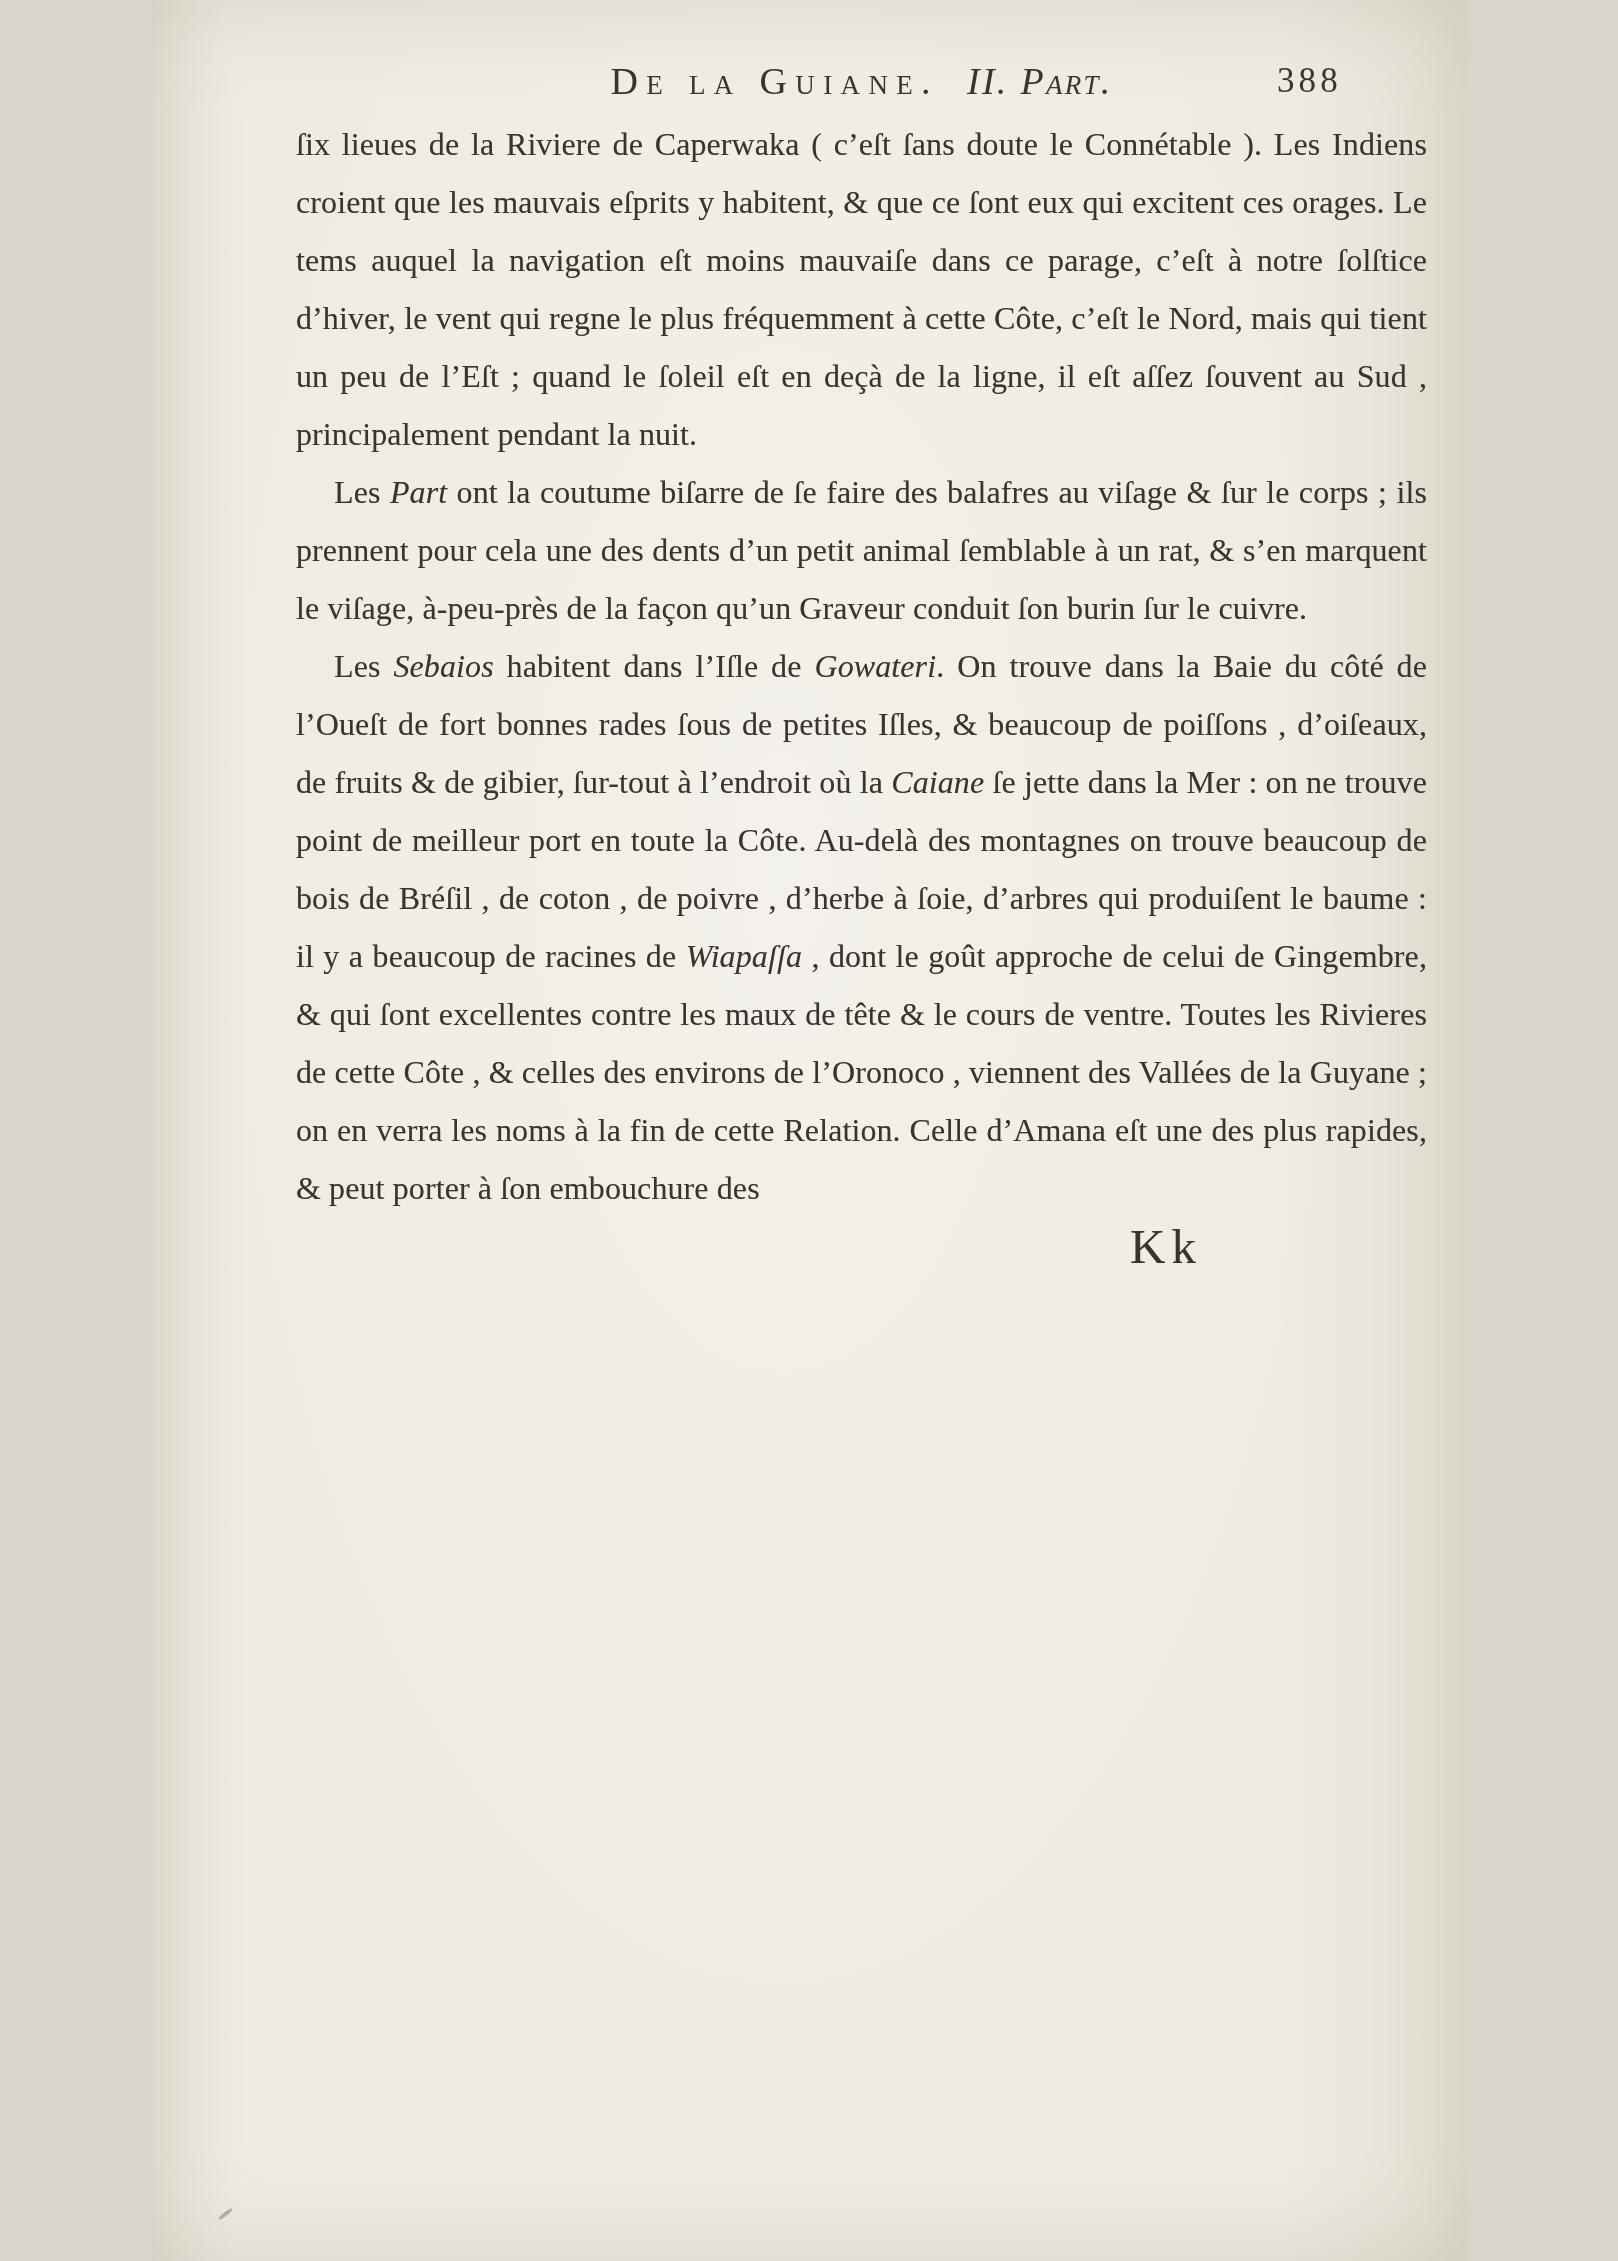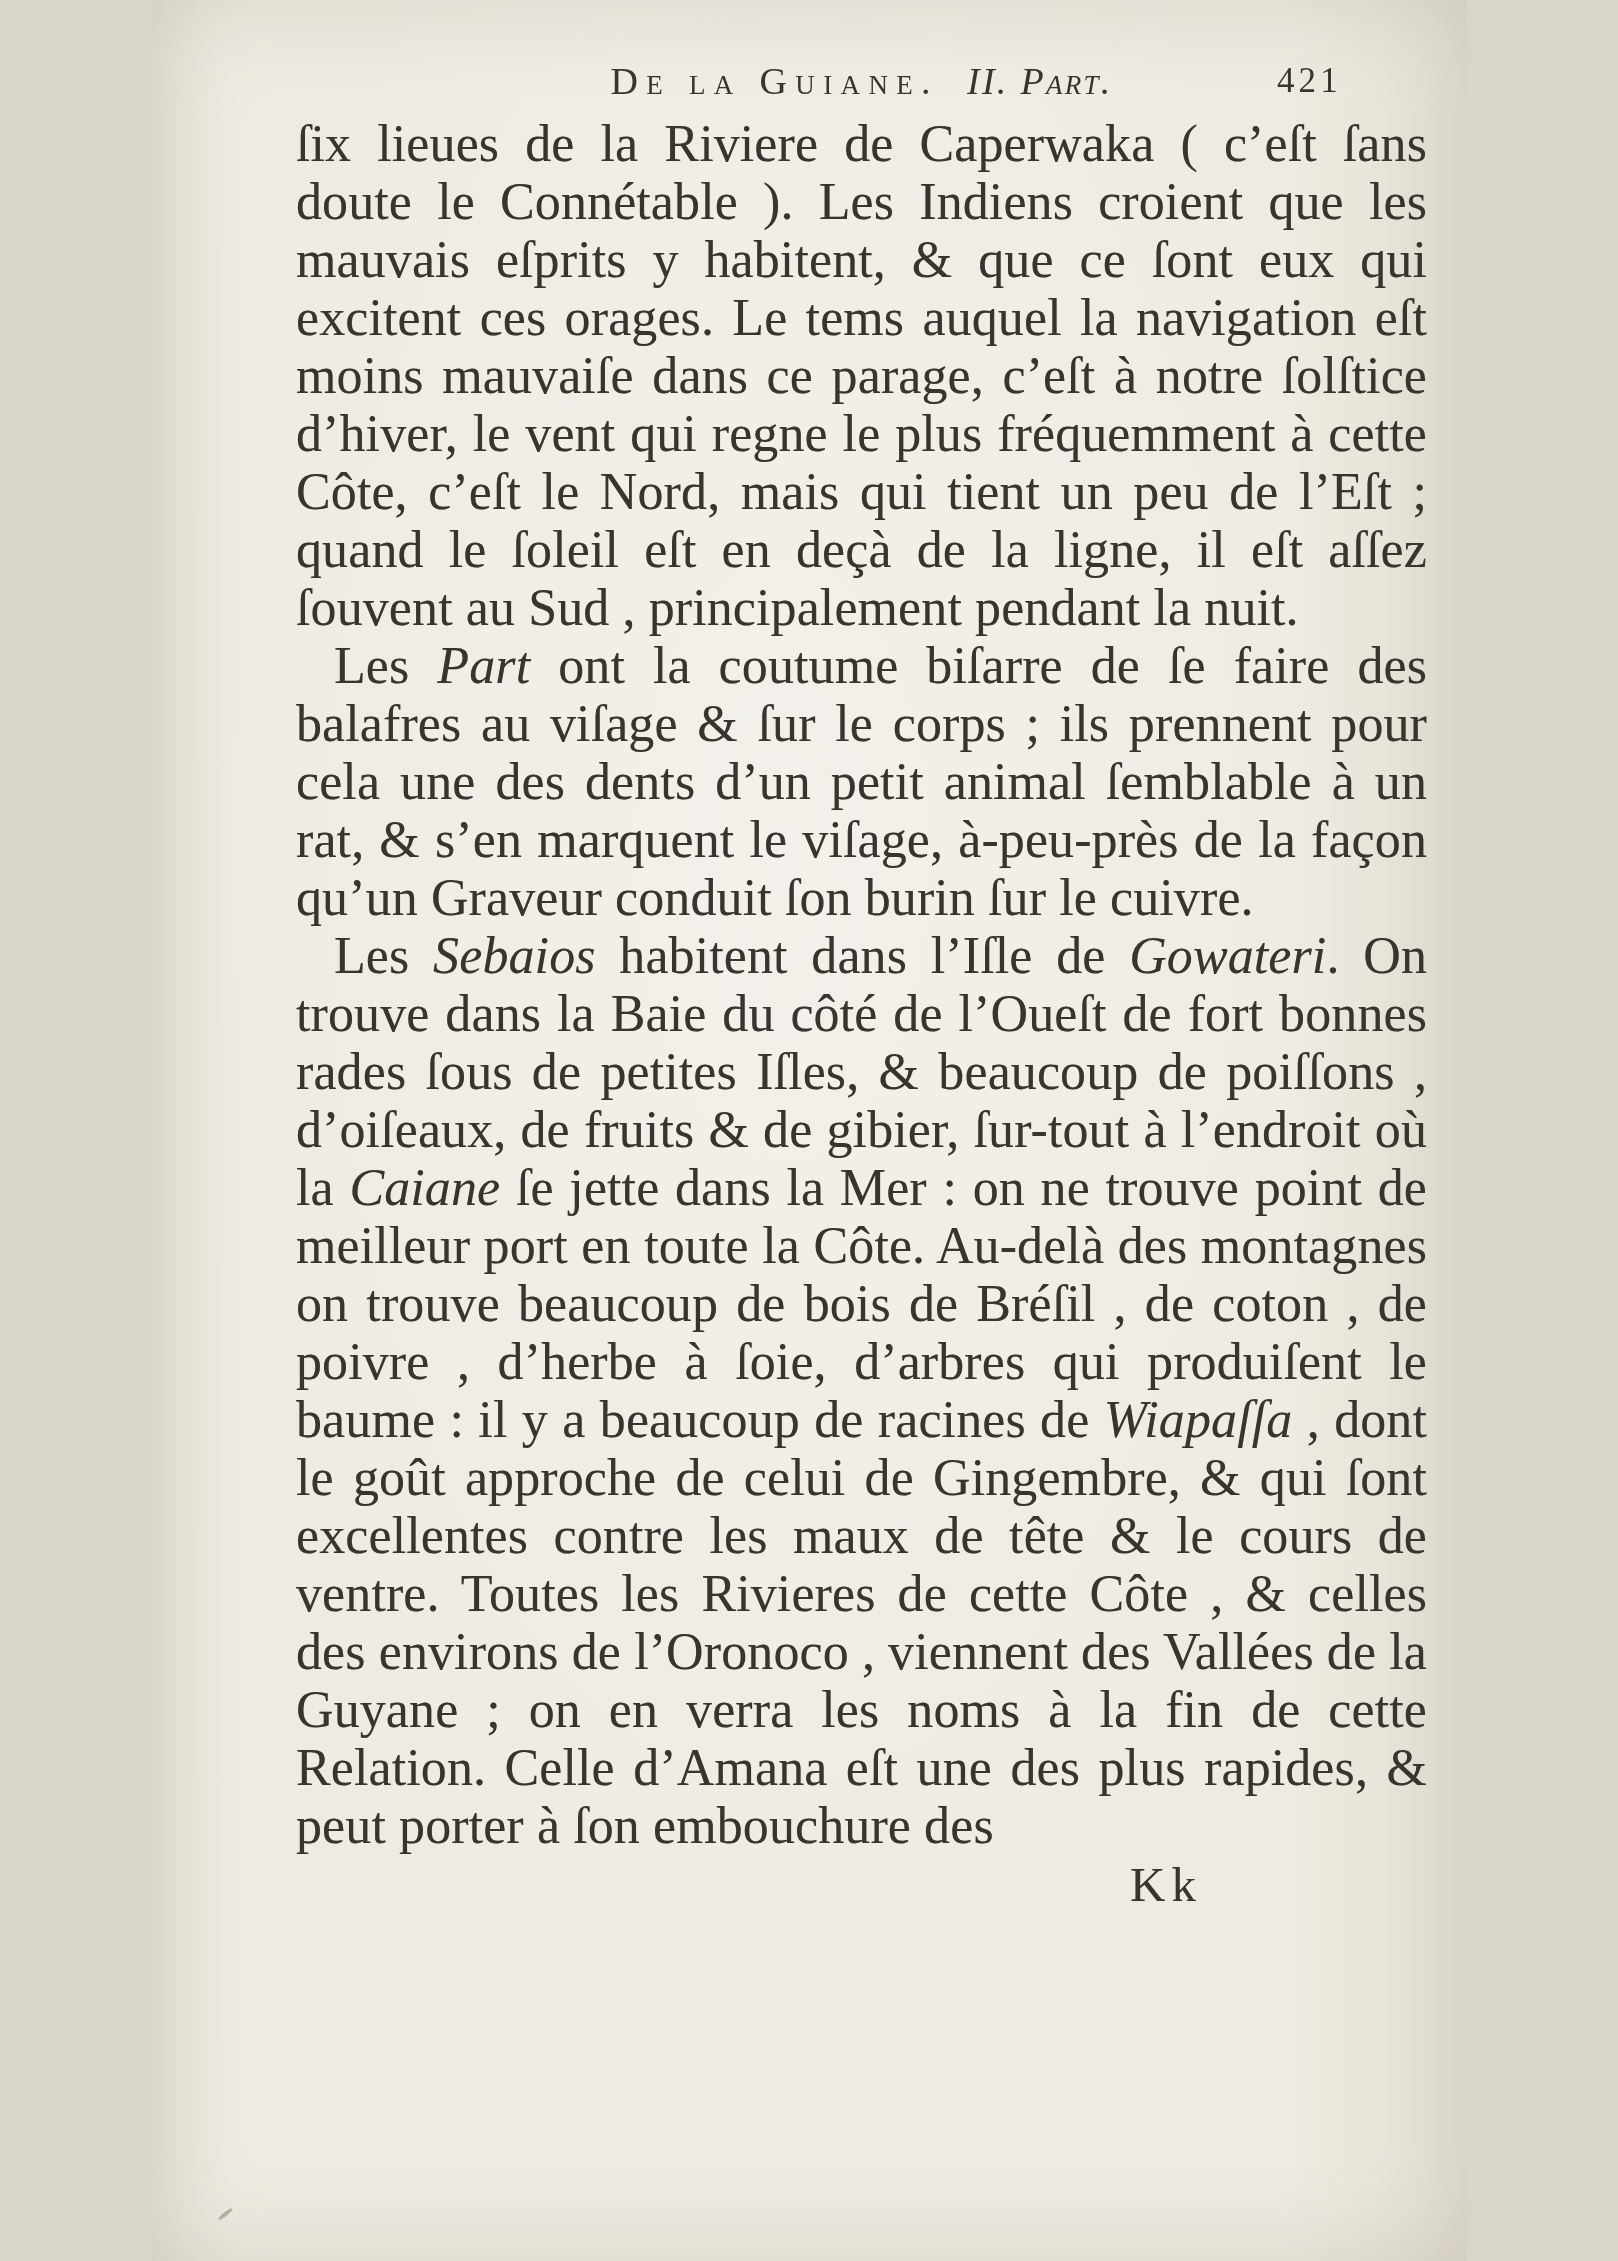--- a/index.html
+++ b/index.html
@@ -49,21 +49,21 @@
   }
   .page-number {
     position: absolute;
     right: 85px;
     top: 0;
     font-size: 35px;
     letter-spacing: 0.12em;
   }
   .paragraphs p.para {
     margin: 0;
-    font-size: 52px;
+    font-size: 32px;
     line-height: 58px;
     text-align: justify;
     letter-spacing: 0.1px;
     text-shadow: 0 0 0.6px rgba(57, 53, 46, 0.35);
   }
   .paragraphs p.para.indent {
     text-indent: 38px;
   }
   .italic {
     font-style: italic;
@@ -88,21 +88,21 @@
 </style>
 </head>
 <body>
 
 <div class="page">
   <div class="text-block">
 
     <div class="header">
       <span class="running-title">De la Guiane.</span>
       <span class="part">II. Part.</span>
-      <span class="page-number">421</span>
+      <span class="page-number">388</span>
     </div>
 
     <div class="paragraphs">
         <p class="para"><span>ſix lieues de la Riviere de Caperwaka ( c’eſt ſans doute le Connétable ). Les Indiens croient que les mauvais eſprits y habitent, &amp; que ce ſont eux qui excitent ces orages. Le tems auquel la navigation eſt moins mauvaiſe dans ce parage, c’eſt à notre ſolſtice d’hiver, le vent qui regne le plus fréquemment à cette Côte, c’eſt le Nord, mais qui tient un peu de l’Eſt ; quand le ſoleil eſt en deçà de la ligne, il eſt aſſez ſouvent au Sud , principalement pendant la nuit.</span></p>
         <p class="para indent"><span>Les </span><span class="italic">Part</span><span> ont la coutume biſarre de ſe faire des balafres au viſage &amp; ſur le corps ; ils prennent pour cela une des dents d’un petit animal ſemblable à un rat, &amp; s’en marquent le viſage, à-peu-près de la façon qu’un Graveur conduit ſon burin ſur le cuivre.</span></p>
         <p class="para indent"><span>Les </span><span class="italic">Sebaios</span><span> habitent dans l’Iſle de </span><span class="italic">Gowateri</span><span>. On trouve dans la Baie du côté de l’Oueſt de fort bonnes rades ſous de petites Iſles, &amp; beaucoup de poiſſons , d’oiſeaux, de fruits &amp; de gibier, ſur-tout à l’endroit où la </span><span class="italic">Caiane</span><span> ſe jette dans la Mer : on ne trouve point de meilleur port en toute la Côte. Au-delà des montagnes on trouve beaucoup de bois de Bréſil , de coton , de poivre , d’herbe à ſoie, d’arbres qui produiſent le baume : il y a beaucoup de racines de </span><span class="italic">Wiapaſſa</span><span> , dont le goût approche de celui de Gingembre, &amp; qui ſont excellentes contre les maux de tête &amp; le cours de ventre. Toutes les Rivieres de cette Côte , &amp; celles des environs de l’Oronoco , viennent des Vallées de la Guyane ; on en verra les noms à la fin de cette Relation. Celle d’Amana eſt une des plus rapides, &amp; peut porter à ſon embouchure des</span></p>
       </div>
 
     <div class="catchword">Kk</div>
   </div>

